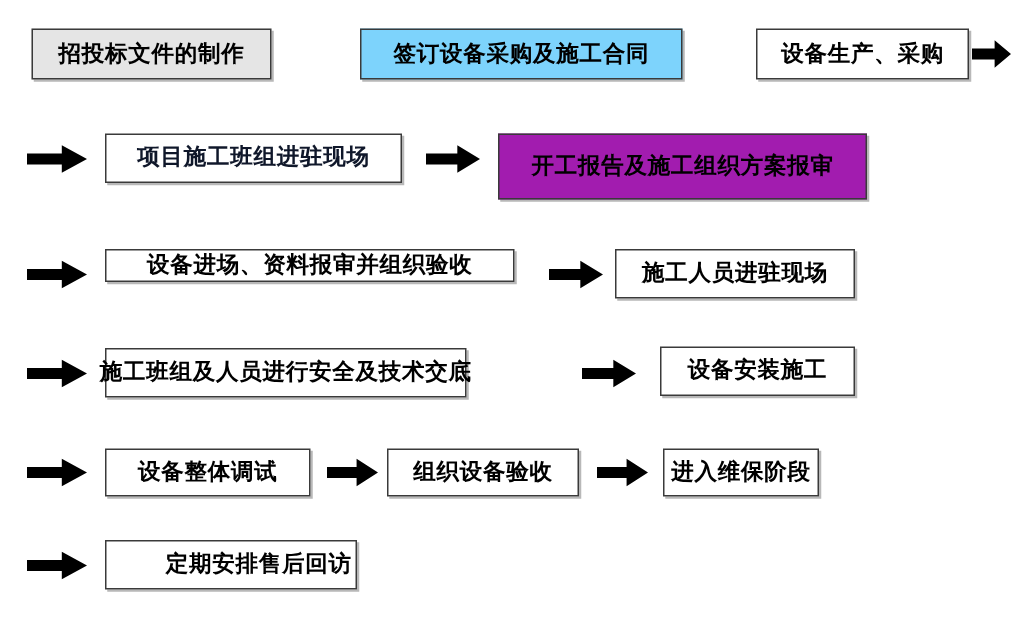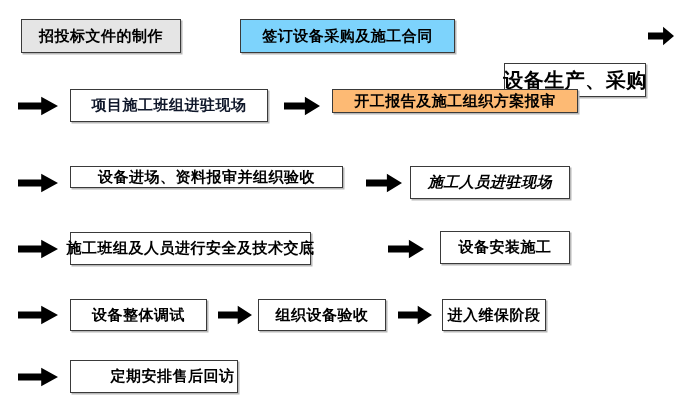--- a/index.html
+++ b/index.html
@@ -52,53 +52,53 @@
       <svg viewBox="0 0 100 50" preserveAspectRatio="none">
         <polygon points="0,16 58,16 58,2 100,25 58,48 58,34 0,34" fill="#000000"></polygon>
       </svg>
     </span>
     <div class="node" style="left: 21px; top: 19px; width: 160px; height: 34px; font-size: 15px; border-color: rgb(58, 58, 58); background: #e5e5e5; color: rgb(0, 0, 0);">
       <span class="node-label">招投标文件的制作</span>
     </div>
     <div class="node" style="left: 240px; top: 19px; width: 215px; height: 34px; font-size: 15px; border-color: rgb(58, 58, 58); background: #7dd3fc; color: rgb(0, 0, 0);">
       <span class="node-label">签订设备采购及施工合同</span>
     </div>
-    <div class="node" style="left: 504px; top: 19px; width: 142px; height: 34px; font-size: 20px; border-color: rgb(58, 58, 58); background: rgb(255, 255, 255); color: rgb(0, 0, 0); margin-top: 44px;">
+    <div class="node" style="left: 504px; top: 19px; width: 142px; height: 34px; font-size: 15px; border-color: rgb(58, 58, 58); background: rgb(255, 255, 255); color: rgb(0, 0, 0);">
       <span class="node-label">设备生产、采购</span>
     </div>
     <span class="arrow" style="left: 18px; top: 96px; width: 40px; height: 20px;">
       <svg viewBox="0 0 100 50" preserveAspectRatio="none">
         <polygon points="0,16 58,16 58,2 100,25 58,48 58,34 0,34" fill="#000000"></polygon>
       </svg>
     </span>
     <span class="arrow" style="left: 284px; top: 96px; width: 36px; height: 20px;">
       <svg viewBox="0 0 100 50" preserveAspectRatio="none">
         <polygon points="0,16 58,16 58,2 100,25 58,48 58,34 0,34" fill="#000000"></polygon>
       </svg>
     </span>
     <div class="node" style="left: 70px; top: 89px; width: 198px; height: 33px; font-size: 15px; border-color: rgb(58, 58, 58); background: rgb(255, 255, 255); color: #0f172a;">
       <span class="node-label">项目施工班组进驻现场</span>
     </div>
-    <div class="node" style="left: 332px; top: 89px; width: 246px; height: 24px; font-size: 15px; border-color: rgb(58, 58, 58); background: #fdba74; color: rgb(0, 0, 0);">
+    <div class="node" style="left: 332px; top: 89px; width: 246px; height: 44px; font-size: 15px; border-color: rgb(58, 58, 58); background: #a21caf; color: rgb(0, 0, 0);">
       <span class="node-label">开工报告及施工组织方案报审</span>
     </div>
     <span class="arrow" style="left: 18px; top: 173px; width: 40px; height: 20px;">
       <svg viewBox="0 0 100 50" preserveAspectRatio="none">
         <polygon points="0,16 58,16 58,2 100,25 58,48 58,34 0,34" fill="#000000"></polygon>
       </svg>
     </span>
     <span class="arrow" style="left: 366px; top: 173px; width: 36px; height: 20px;">
       <svg viewBox="0 0 100 50" preserveAspectRatio="none">
         <polygon points="0,16 58,16 58,2 100,25 58,48 58,34 0,34" fill="#000000"></polygon>
       </svg>
     </span>
     <div class="node" style="left: 70px; top: 166px; width: 273px; height: 22px; font-size: 15px; border-color: rgb(58, 58, 58); background: rgb(255, 255, 255); color: rgb(0, 0, 0);">
       <span class="node-label">设备进场、资料报审并组织验收</span>
     </div>
-    <div class="node" style="left: 410px; top: 166px; width: 160px; height: 33px; font-size: 15px; border-color: rgb(58, 58, 58); background: rgb(255, 255, 255); color: rgb(0, 0, 0); font-style: italic;">
+    <div class="node" style="left: 410px; top: 166px; width: 160px; height: 33px; font-size: 15px; border-color: rgb(58, 58, 58); background: rgb(255, 255, 255); color: rgb(0, 0, 0);">
       <span class="node-label">施工人员进驻现场</span>
     </div>
     <span class="arrow" style="left: 18px; top: 239px; width: 40px; height: 20px;">
       <svg viewBox="0 0 100 50" preserveAspectRatio="none">
         <polygon points="0,16 58,16 58,2 100,25 58,48 58,34 0,34" fill="#000000"></polygon>
       </svg>
     </span>
     <span class="arrow" style="left: 388px; top: 239px; width: 36px; height: 20px;">
       <svg viewBox="0 0 100 50" preserveAspectRatio="none">
         <polygon points="0,16 58,16 58,2 100,25 58,48 58,34 0,34" fill="#000000"></polygon>

